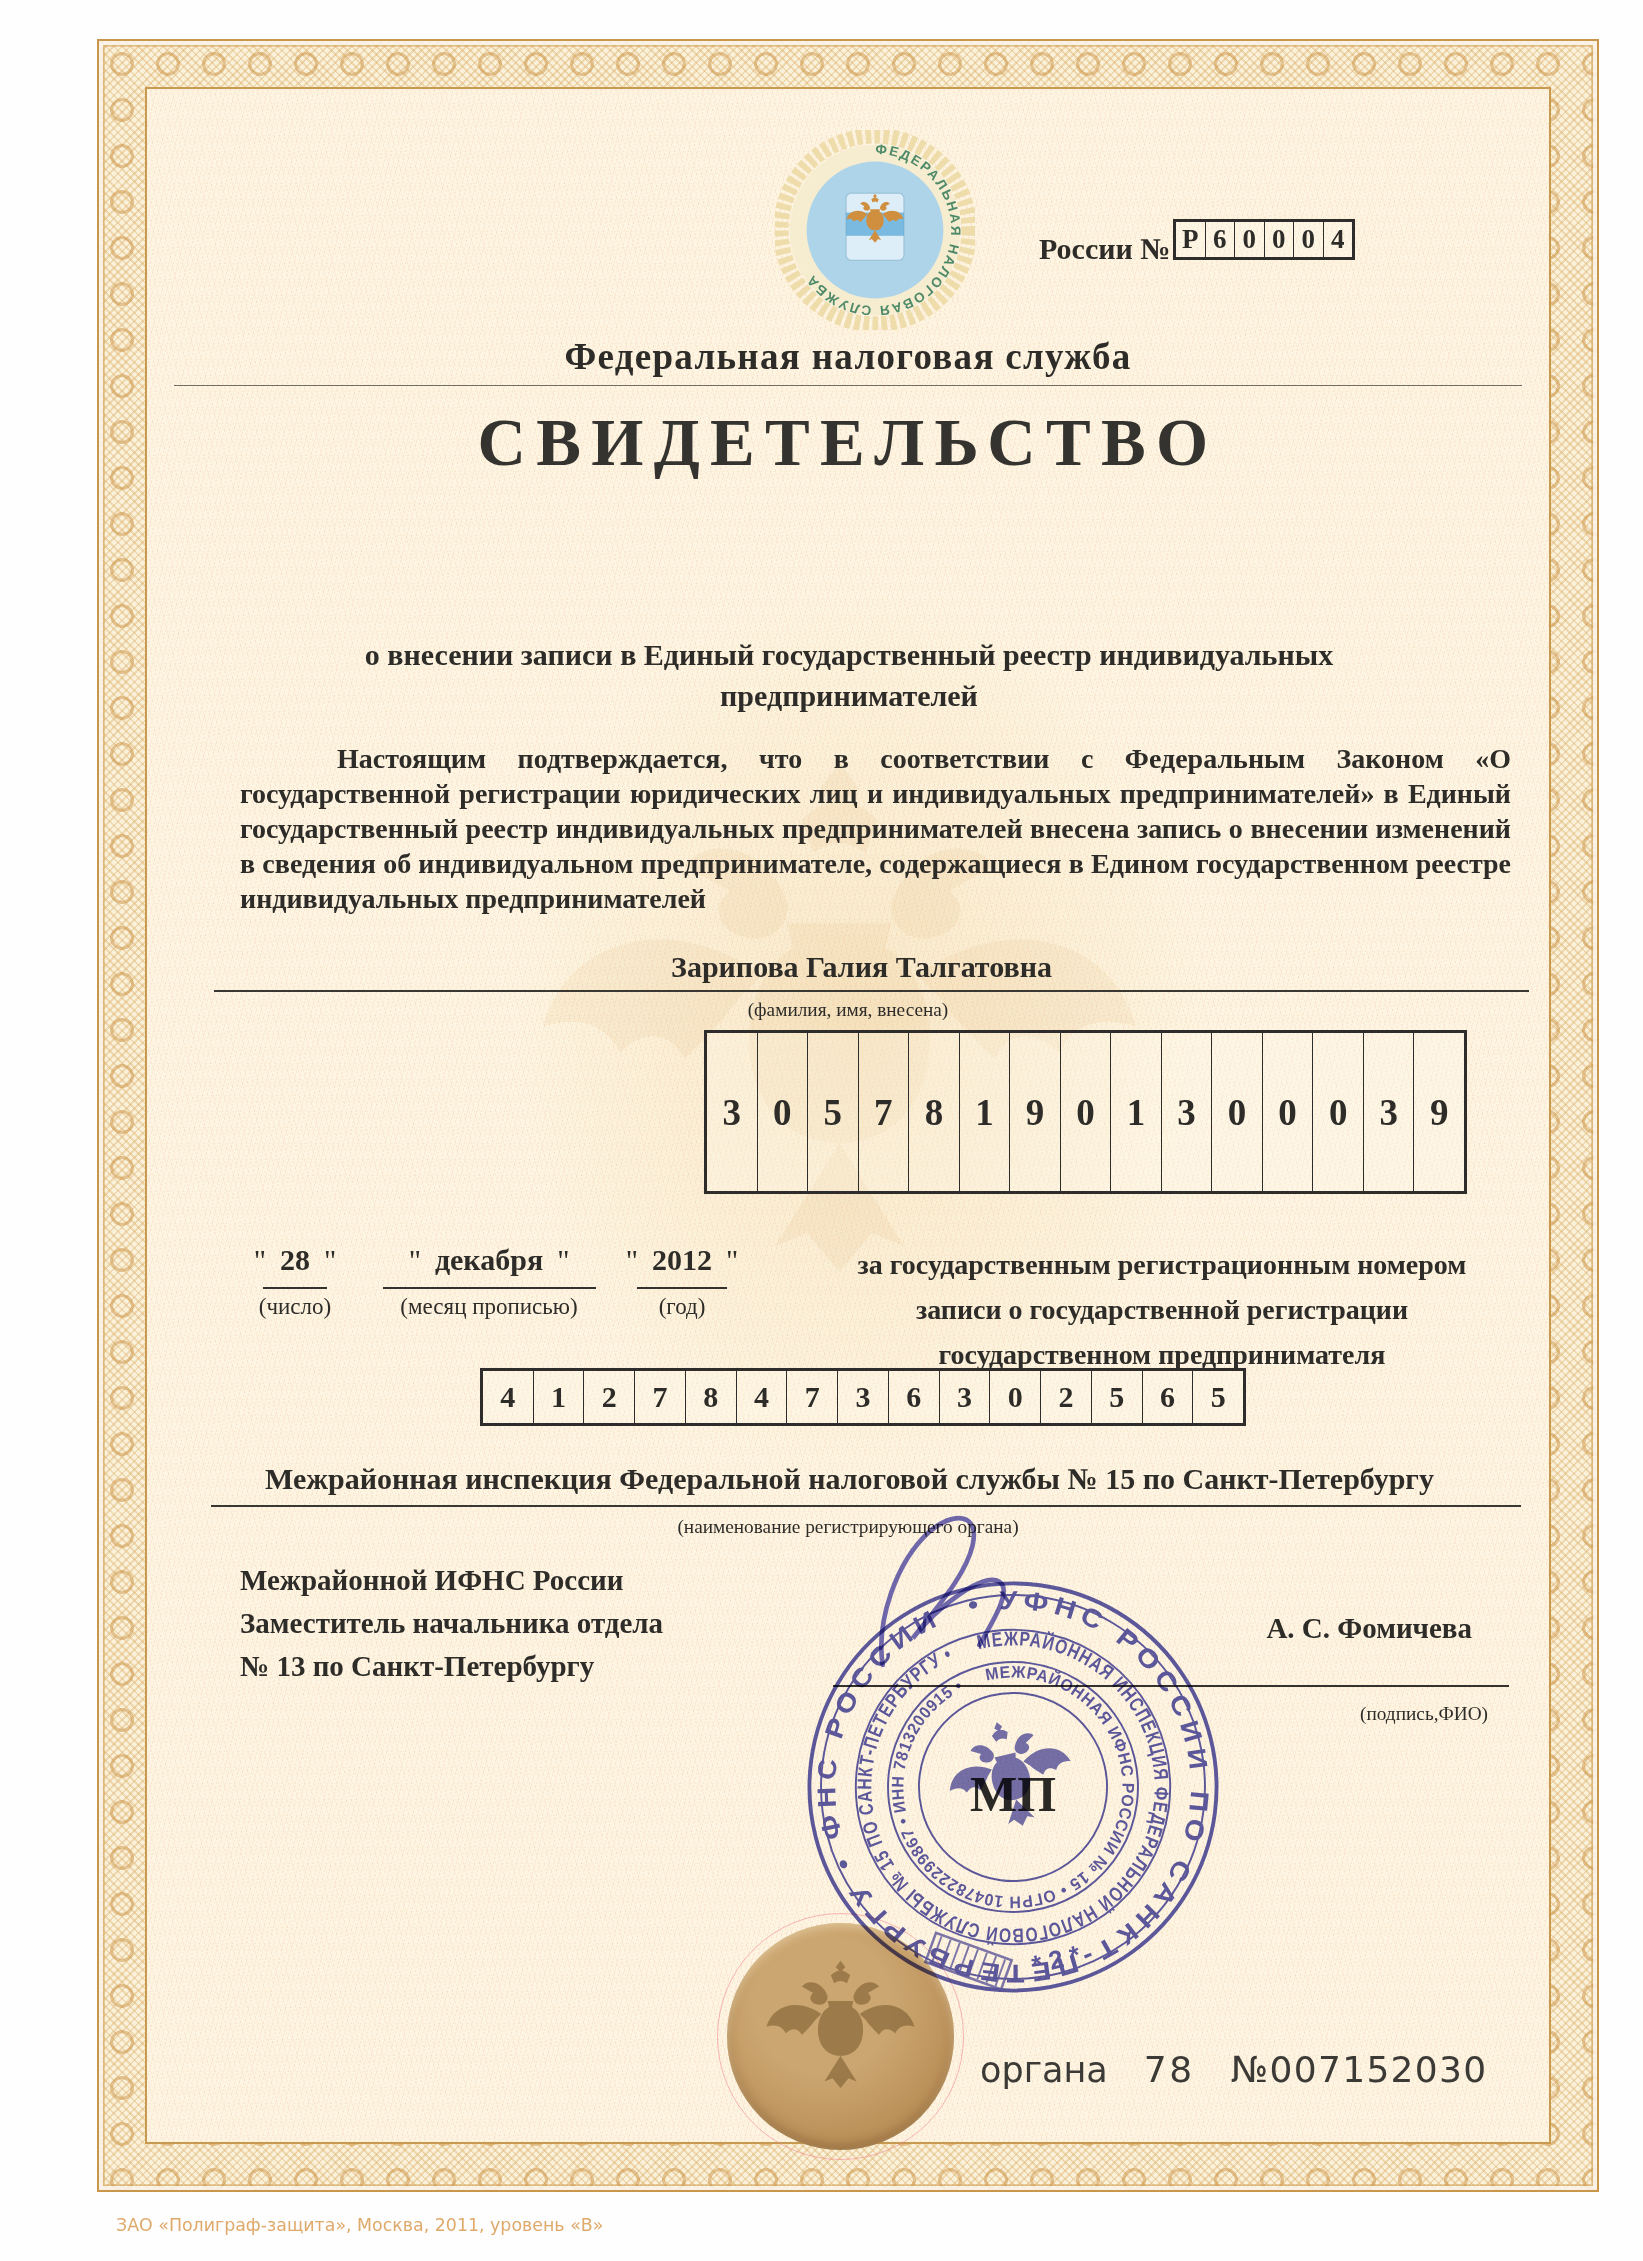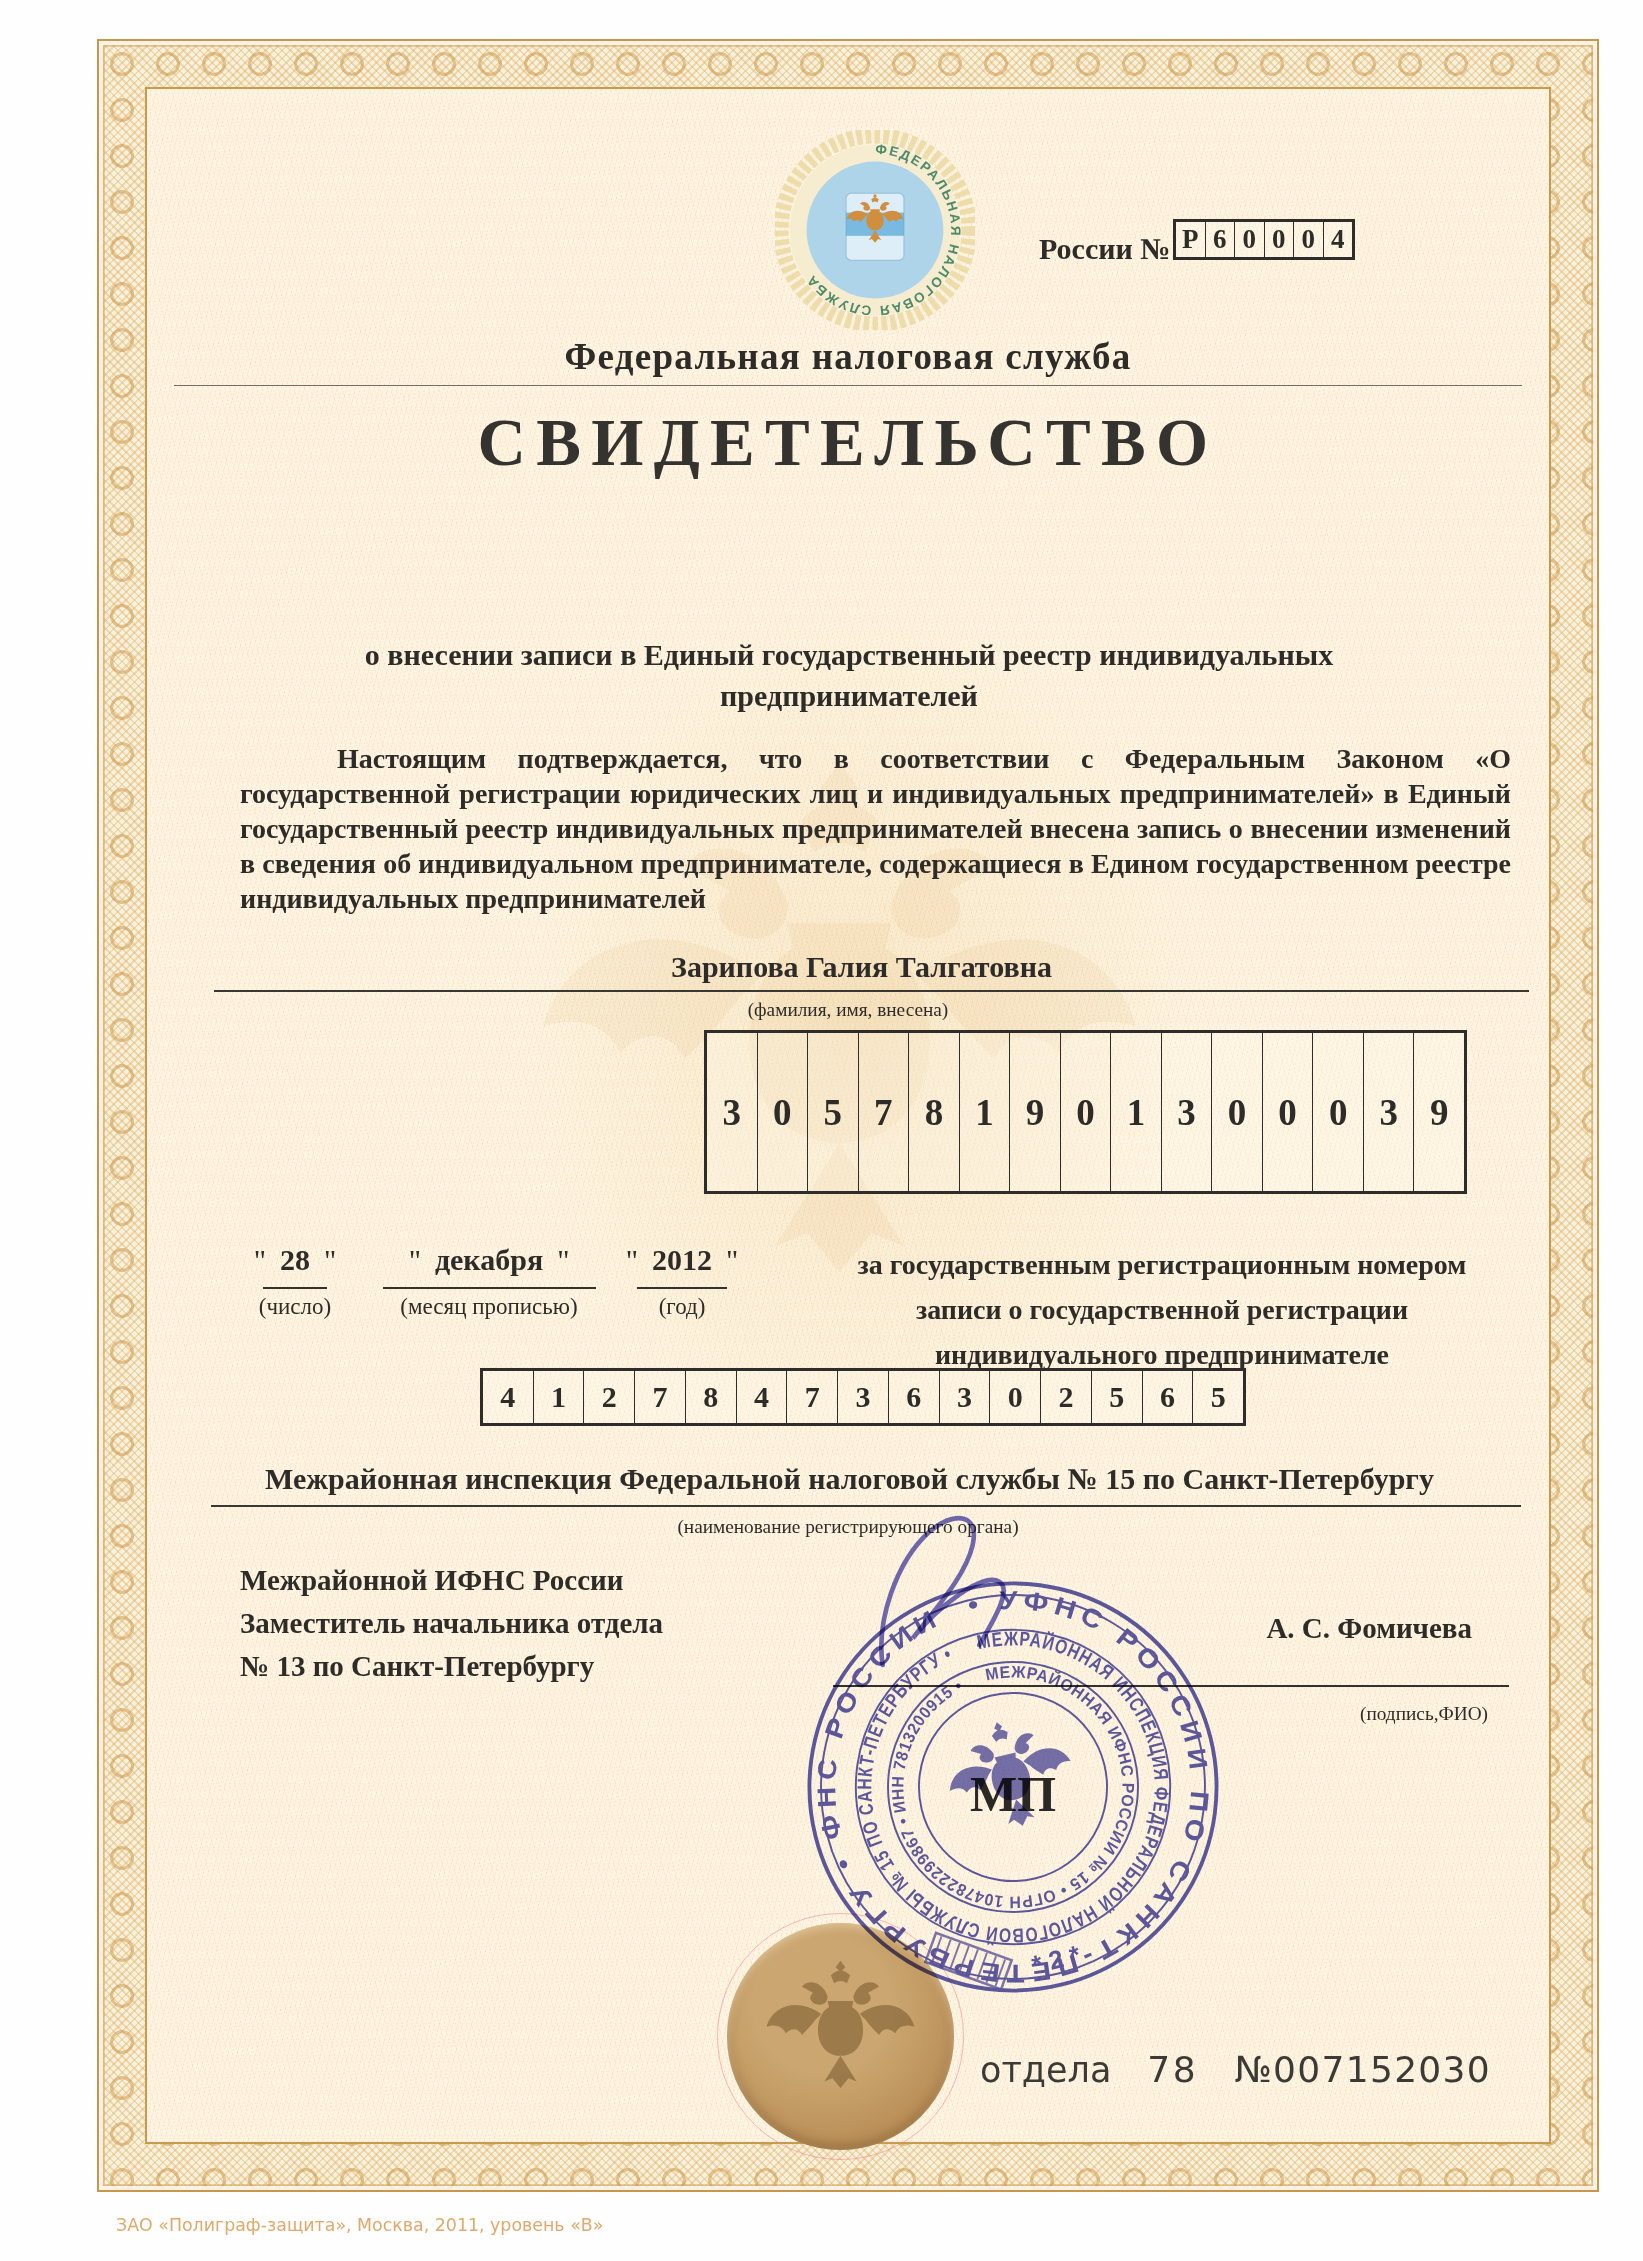--- a/index.html
+++ b/index.html
@@ -207,21 +207,21 @@
         <div class="date-caption">(месяц прописью)</div>
       </div>
       <div class="date-group dg-year">
         <div class="date-val">
           <span class="q">"</span><span>2012</span><span class="q">"</span>
         </div>
         <div class="date-line" style="width:90px"></div>
         <div class="date-caption">(год)</div>
       </div>
 
-      <div class="abs grn-label">за государственным регистрационным номером записи о государственной регистрации индивидуального предпринимателе</div>
+      <div class="abs grn-label">за государственным регистрационным номером записи о государственной регистрации государственном предпринимателя</div>
       <div class="abs grn-table digit-table">
           <div class="digit-cell">4</div>
           <div class="digit-cell">1</div>
           <div class="digit-cell">2</div>
           <div class="digit-cell">7</div>
           <div class="digit-cell">8</div>
           <div class="digit-cell">4</div>
           <div class="digit-cell">7</div>
           <div class="digit-cell">3</div>
           <div class="digit-cell">6</div>
@@ -284,21 +284,21 @@
 
       <div class="abs seal-ring">
         <div class="seal">
           <svg viewBox="0 0 100 100">
             <use href="#eagle" fill="#6e4f26"></use>
           </svg>
         </div>
       </div>
 
       <div class="abs series-line">
-        <span class="series-label">отдела</span>
+        <span class="series-label">органа</span>
         <span class="series-region">78</span>
         <span class="series-number">№007152030</span>
       </div>
 
     </div>
   </div>
 
   <div class="abs printer-line">ЗАО «Полиграф-защита», Москва, 2011, уровень «В»</div>
 </div>
 

